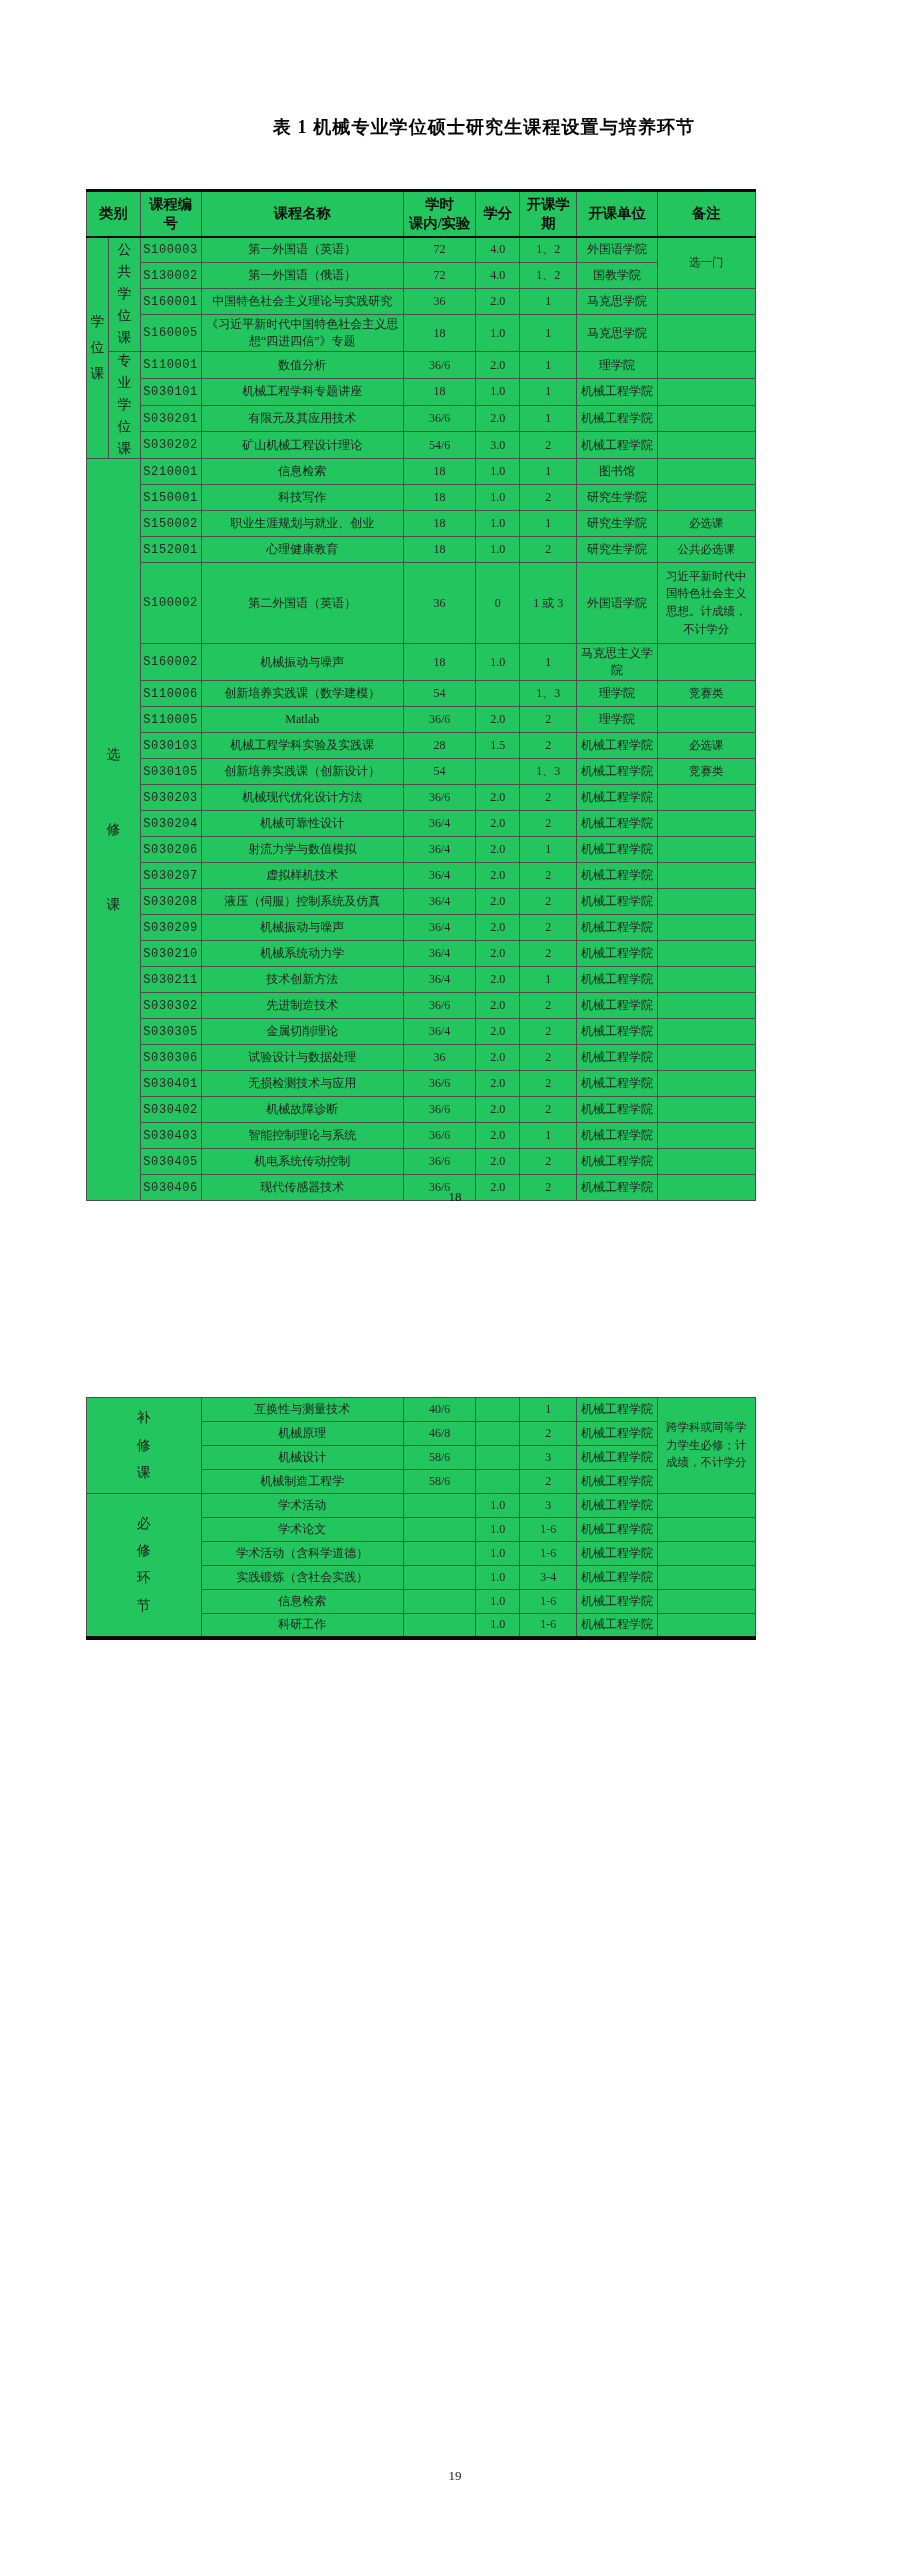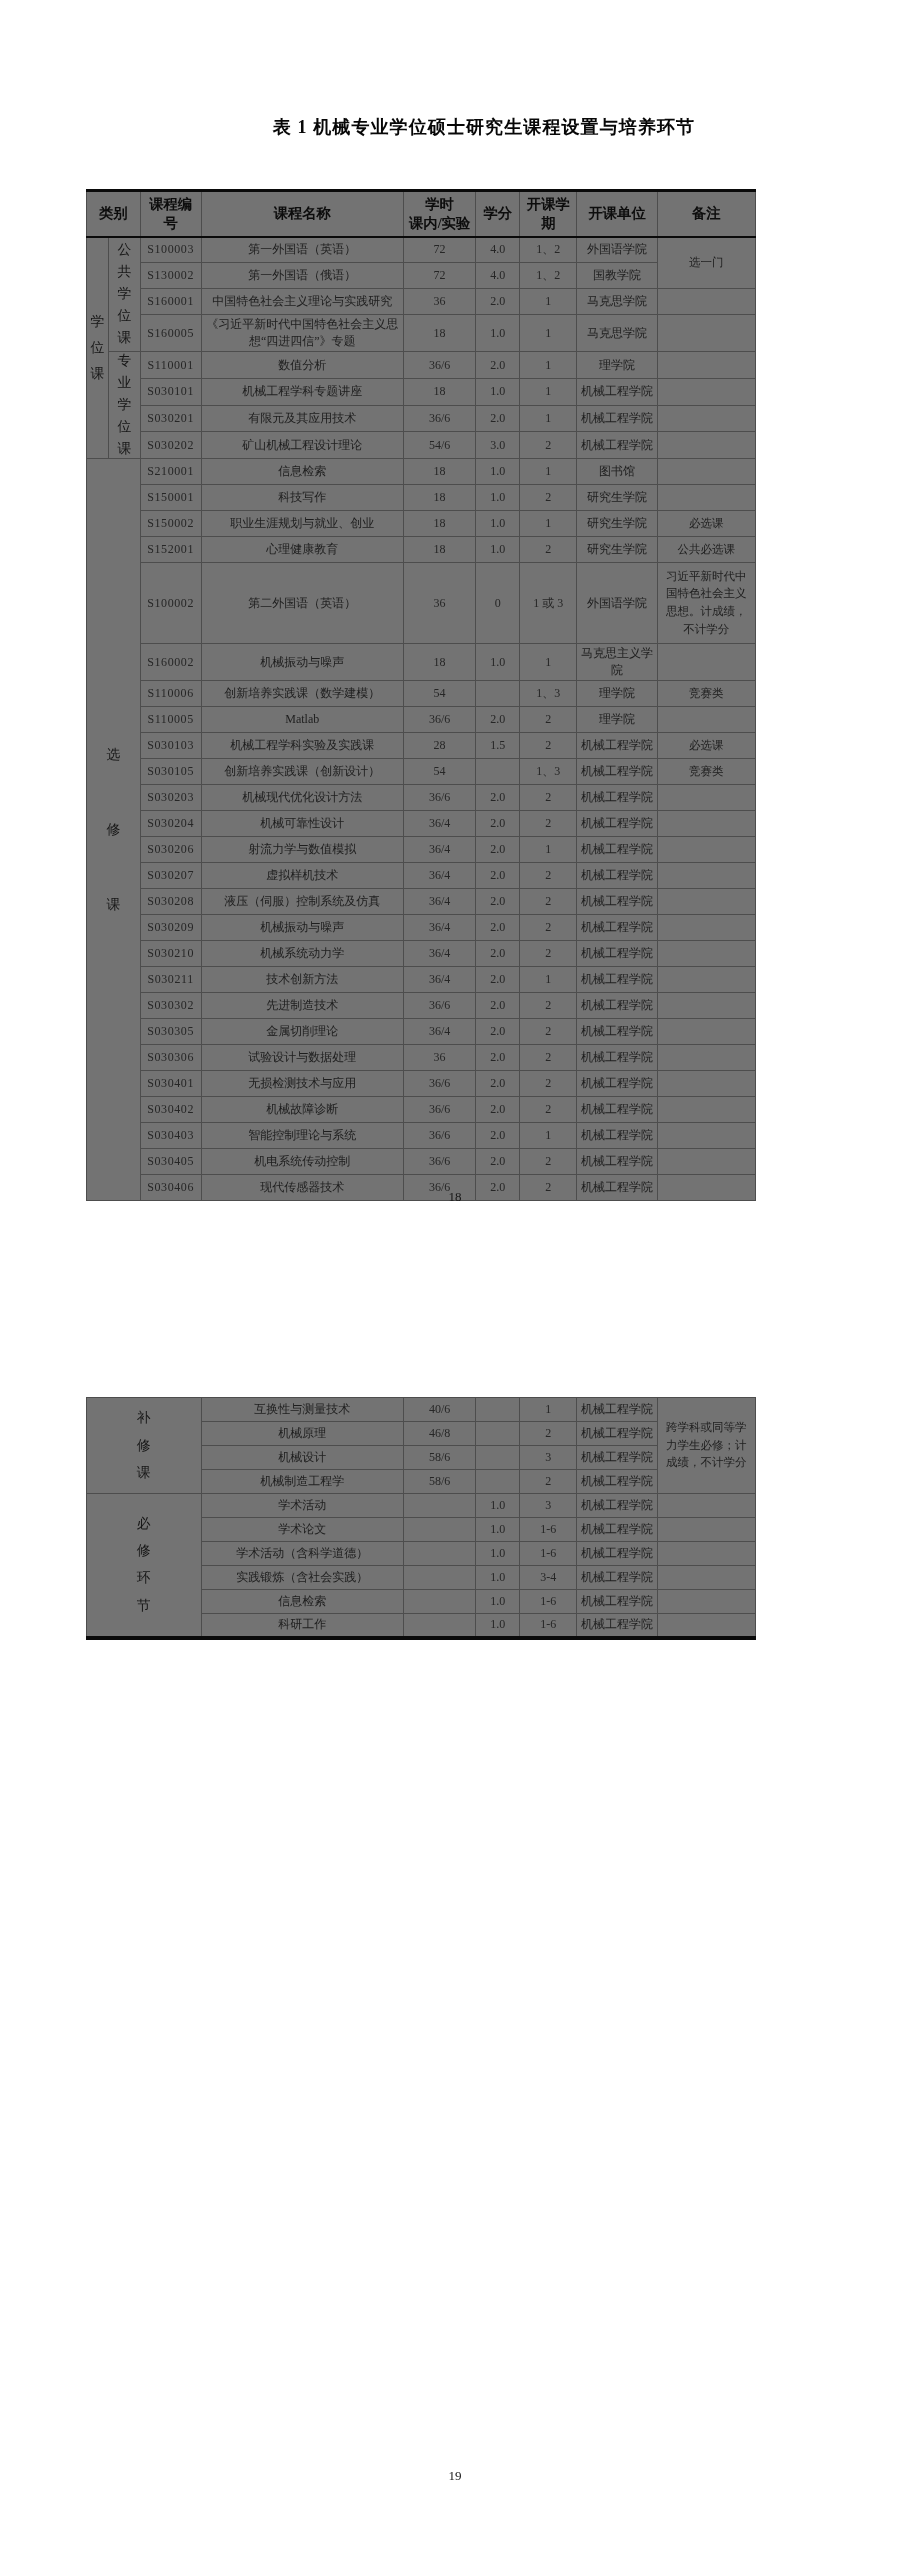--- a/index.html
+++ b/index.html
@@ -6,35 +6,35 @@
   body{
     width:910px;height:2576px;position:relative;background:#ffffff;
     font-family:"Liberation Serif","DejaVu Serif",serif;color:#1c1c1c;
   }
   .doc-title{
     position:absolute;top:115px;left:0;width:910px;text-align:center;
     font-size:18px;font-weight:bold;letter-spacing:1.1px;color:#070707;padding-left:29px;
   }
   table.course-table{
     position:absolute;left:86px;width:670px;border-collapse:collapse;table-layout:fixed;
-    background:#737373;
+    background:#22c55e;
   }
   table.t1{top:189px;border:0.9px solid #3f3f3f;border-top:3.4px solid #0a0a0a;}
   table.t2{top:1397px;border:0.9px solid #3f3f3f;border-top:1.4px solid #2b2b2b;border-bottom:4px solid #0a0a0a;}
   col.c-cat-outer{width:3.29%;} col.c-cat-inner{width:4.74%;} col.c-code{width:9.09%;}
   col.c-name{width:30.26%;} col.c-hours{width:10.78%;} col.c-credits{width:6.57%;}
   col.c-sem{width:8.56%;} col.c-unit{width:12.0%;} col.c-notes{width:14.67%;}
   th,td{border:0.9px solid #4d4d4d;text-align:center;vertical-align:middle;padding:1.1px 2.3px;
         overflow:hidden;}
   thead tr{height:46px;}
   thead th{font-size:14.3px;font-weight:bold;color:#0d0d0d;border-bottom:2.6px solid #0a0a0a;line-height:1.3;}
   tbody tr{height:26px;}
   table.t2 tbody tr{height:24px;}
   tbody tr.tall{height:81px;}
-  td.code{font-size:12px;letter-spacing:0.6px;color:#262626;}
+  td.code{font-size:12px;letter-spacing:0.6px;color:#262626;font-family:Liberation Mono, monospace;}
   td.name{font-size:12px;color:#1e1e1e;}
   td.num{font-size:12px;color:#262626;}
   td.unit{font-size:12px;color:#1e1e1e;}
   td.notes{font-size:11.5px;color:#1e1e1e;line-height:1.55;padding:1.1px 3.4px;}
   td.cat{font-size:13.8px;color:#161616;padding:0;}
   .vtext{display:flex;flex-direction:column;align-items:center;justify-content:center;height:100%;}
   .vgap-xs .vtext{gap:4px;}
   .vgap-sm .vtext{gap:9.2px;}
   .vgap-md .vtext{gap:8px;}
   .vgap-lg .vtext{gap:57px;}

